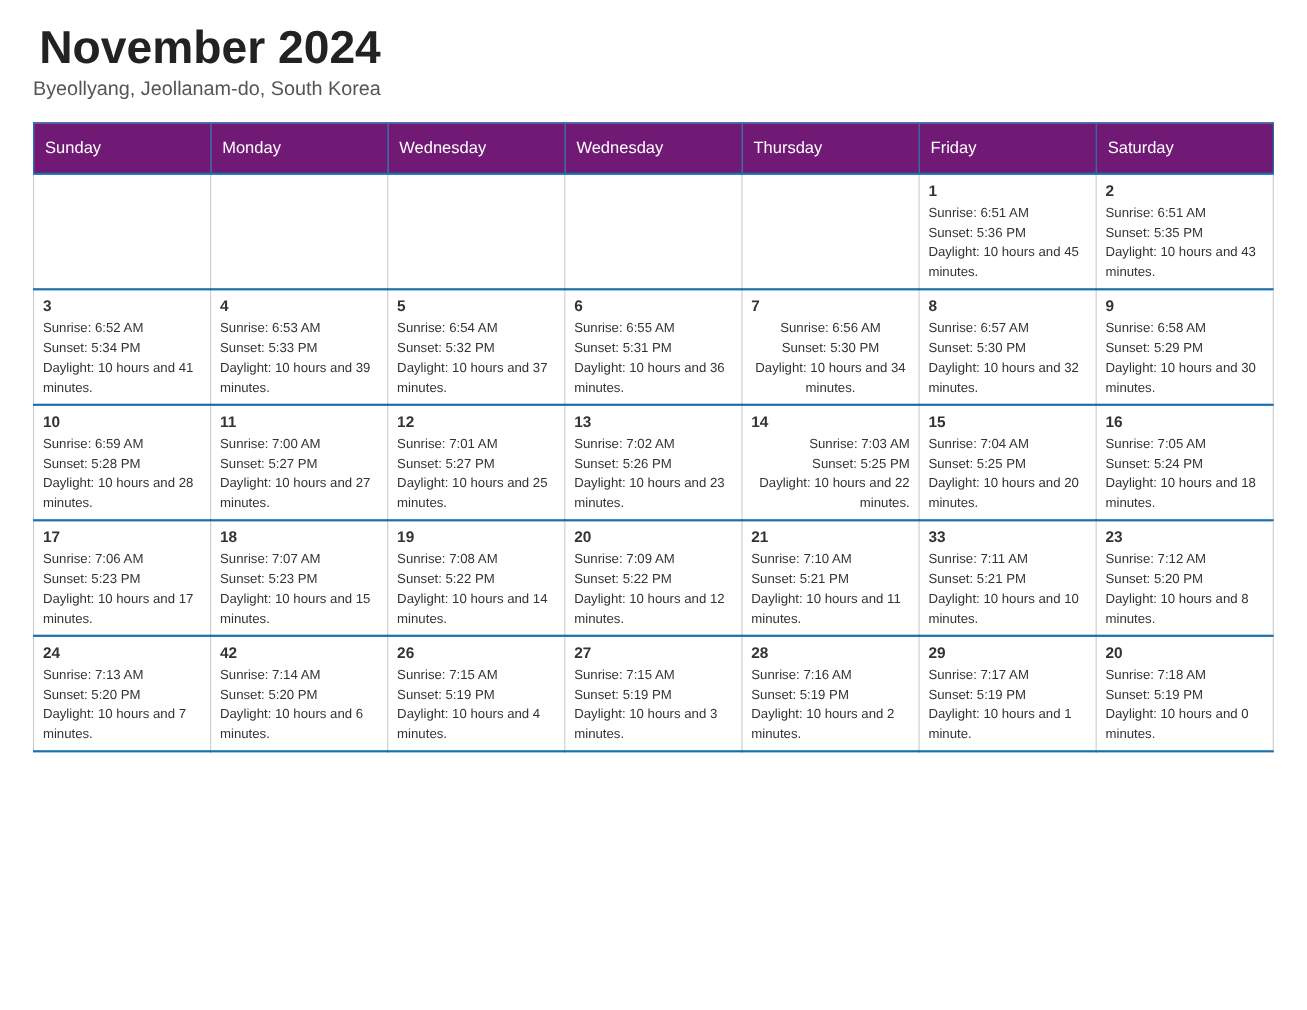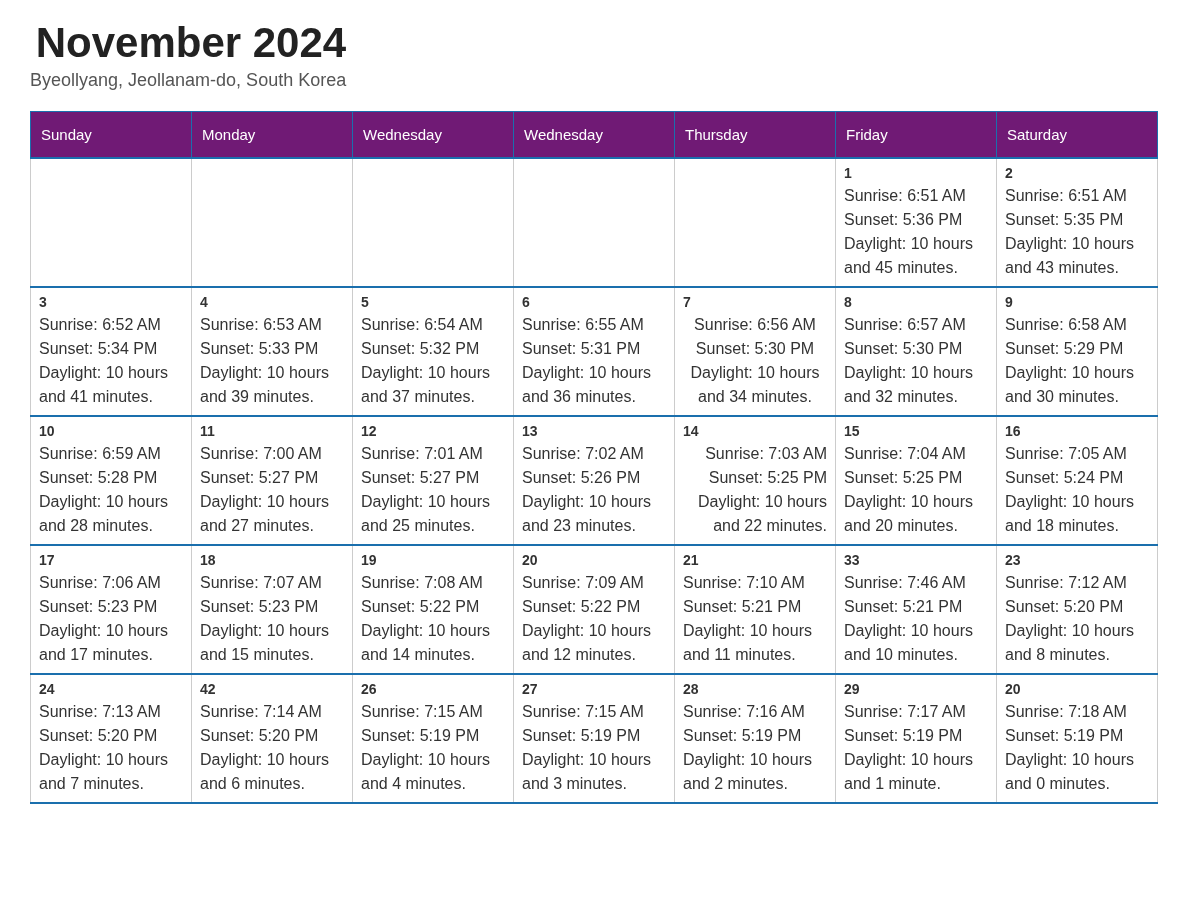--- a/index.html
+++ b/index.html
@@ -86,21 +86,21 @@
       border-bottom: 2px solid #1a6fad;
     }
     .day-number {
       font-size: 14px;
       font-weight: bold;
       display: block;
       margin-bottom: 3px;
       color: #333;
     }
     .day-info {
-      font-size: 16px;
+      font-size: 12px;
       color: #333;
       line-height: 1.5;
     }
     .empty-cell {
       background: #f9f9f9;
     }
   </style>
 </head>
 <body>
 
@@ -257,21 +257,21 @@
 Daylight: 10 hours and 12 minutes.</div>
         </td>
         <td>
           <span class="day-number">21</span>
           <div class="day-info" style="white-space: pre-line;">Sunrise: 7:10 AM
 Sunset: 5:21 PM
 Daylight: 10 hours and 11 minutes.</div>
         </td>
         <td>
           <span class="day-number">33</span>
-          <div class="day-info" style="white-space: pre-line;">Sunrise: 7:46 AM
+          <div class="day-info" style="white-space: pre-line;">Sunrise: 7:11 AM
 Sunset: 5:21 PM
 Daylight: 10 hours and 10 minutes.</div>
         </td>
         <td>
           <span class="day-number">23</span>
           <div class="day-info" style="white-space: pre-line;">Sunrise: 7:12 AM
 Sunset: 5:20 PM
 Daylight: 10 hours and 8 minutes.</div>
         </td>
       </tr>

